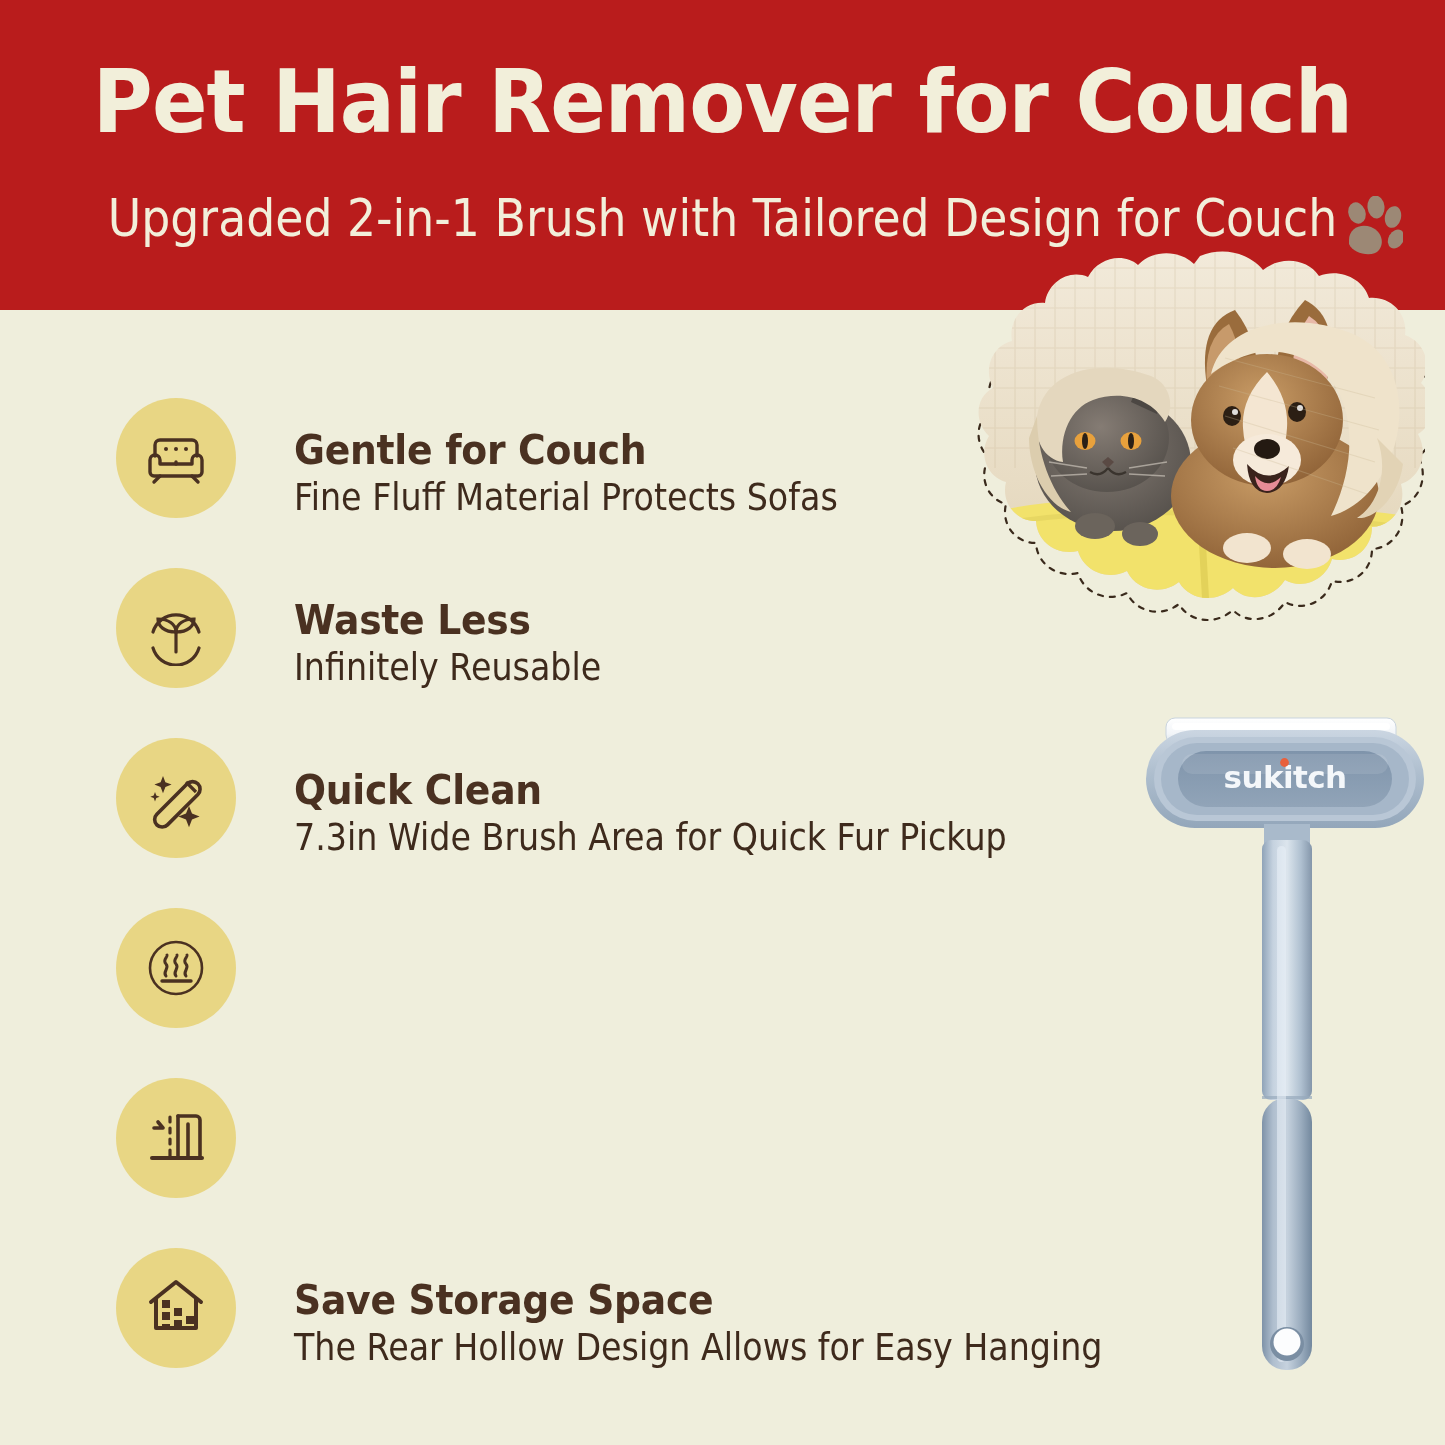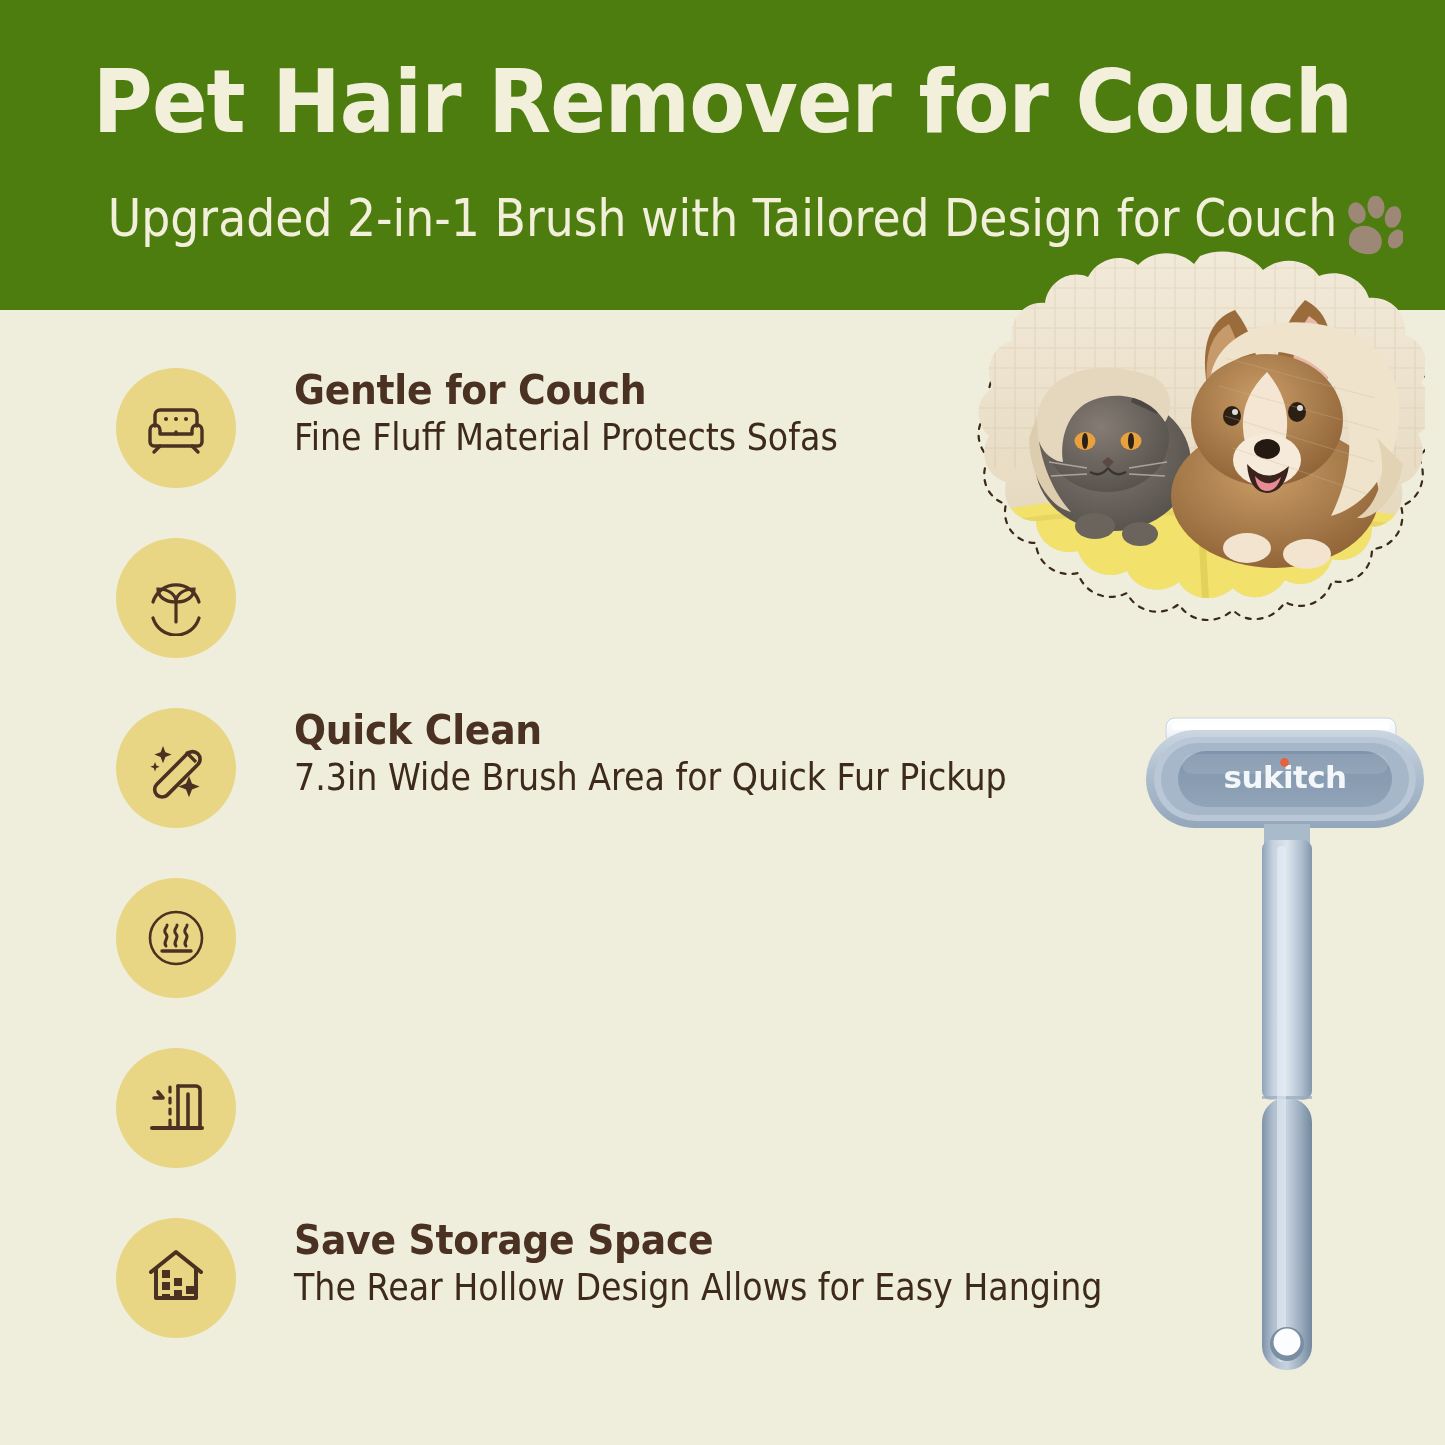--- a/index.html
+++ b/index.html
@@ -21,21 +21,21 @@
     overflow: hidden;
   }
 
   
   .header {
     position: absolute;
     left: 0;
     top: 0;
     width: 1445px;
     height: 310px;
-    background: #4d7c0f;
+    background: #b91c1c;
     z-index: 5;
   }
   .header-title {
     position: absolute;
     left: 0;
     top: 58px;
     width: 1445px;
     text-align: center;
     font-family: "DejaVu Sans", sans-serif;
     font-weight: bold;
@@ -84,21 +84,21 @@
     left: 0;
     top: 340px;
     width: 1445px;
   }
   .feature-row {
     position: absolute;
     left: 116px;
     width: 1300px;
     height: 150px;
     display: flex;
-    align-items: flex-start;
+    align-items: flex-end;
   }
   .icon-circle {
     position: relative;
     flex: 0 0 auto;
     width: 120px;
     height: 120px;
     border-radius: 50%;
     background: #E8D684;
     display: flex;
     align-items: center;
@@ -401,20 +401,24 @@
         <svg viewBox="0 0 76 76" width="76" height="76">
           <g fill="none" stroke="#4A3121" stroke-width="3.2" stroke-linecap="round">
             <path d="M15 42 A24 24 0 0 1 61 42"></path>
             <path d="M15 38 A24 24 0 0 0 61 38" transform="translate(0,20)"></path>
             <path d="M38 62 V40"></path>
             <path d="M38 42 C26 42 20 36 20 29 C30 29 38 34 38 42 Z"></path>
             <path d="M38 42 C50 42 56 36 56 29 C46 29 38 34 38 42 Z"></path>
           </g>
         </svg>
       </div>
+      <div class="feature-text">
+        <div class="feature-title">Waste Less</div>
+        <div class="feature-desc">Infinitely Reusable</div>
+      </div>
     </div>
 
     <div class="feature-row" style="top:368px;">
       <div class="icon-circle">
         <svg viewBox="0 0 76 76" width="76" height="76">
           <g fill="none" stroke="#4A3121" stroke-width="3.6" stroke-linejoin="round">
             <rect x="10" y="37" width="58" height="15" rx="7.5" transform="rotate(-45 39 44)"></rect>
             <path d="M48 22 L58 32" stroke-width="3.2"></path>
           </g>
           <g fill="#4A3121">

